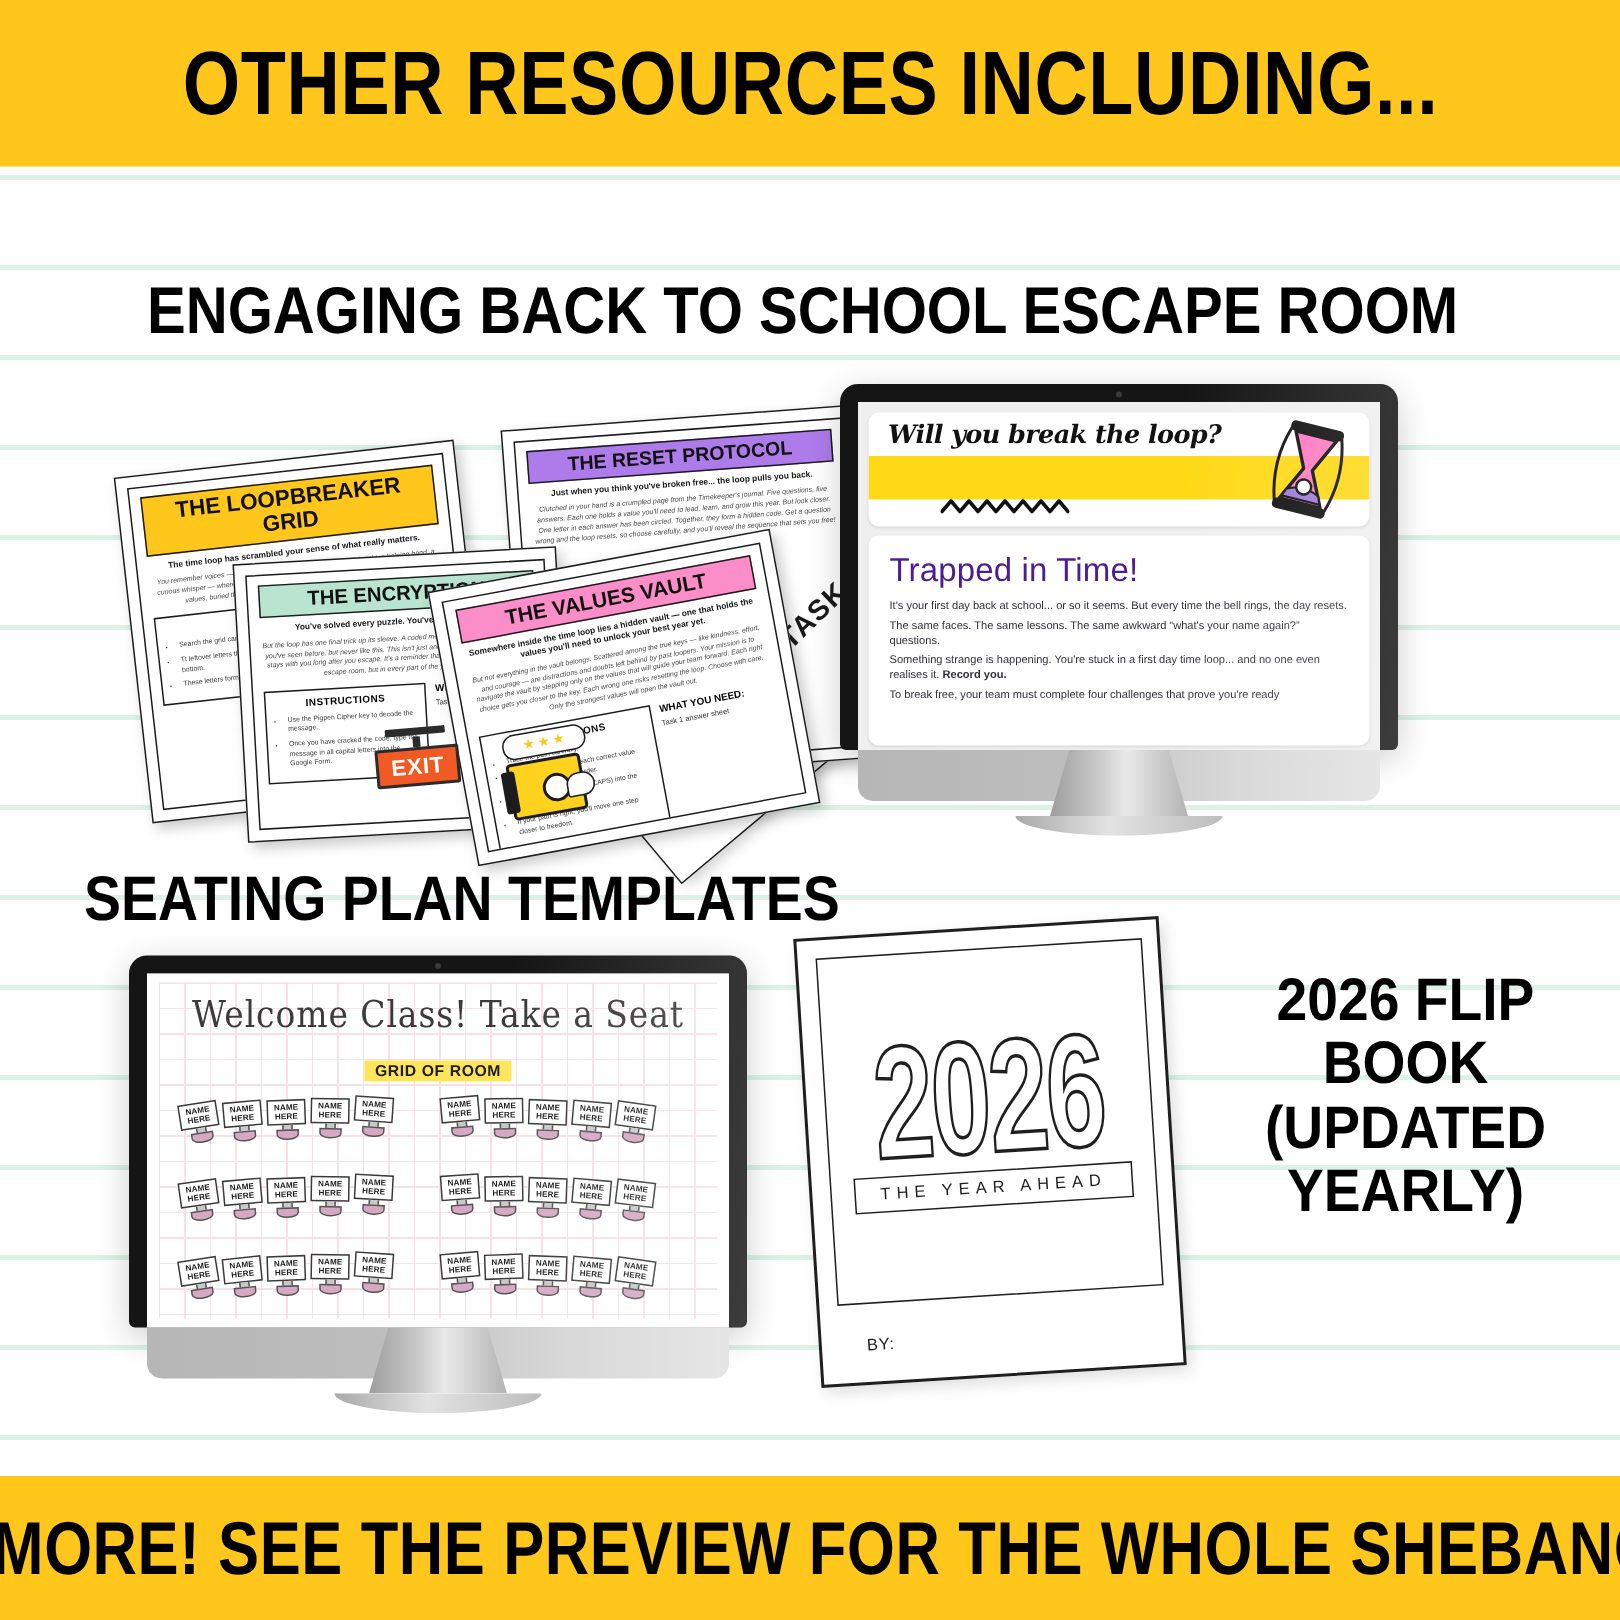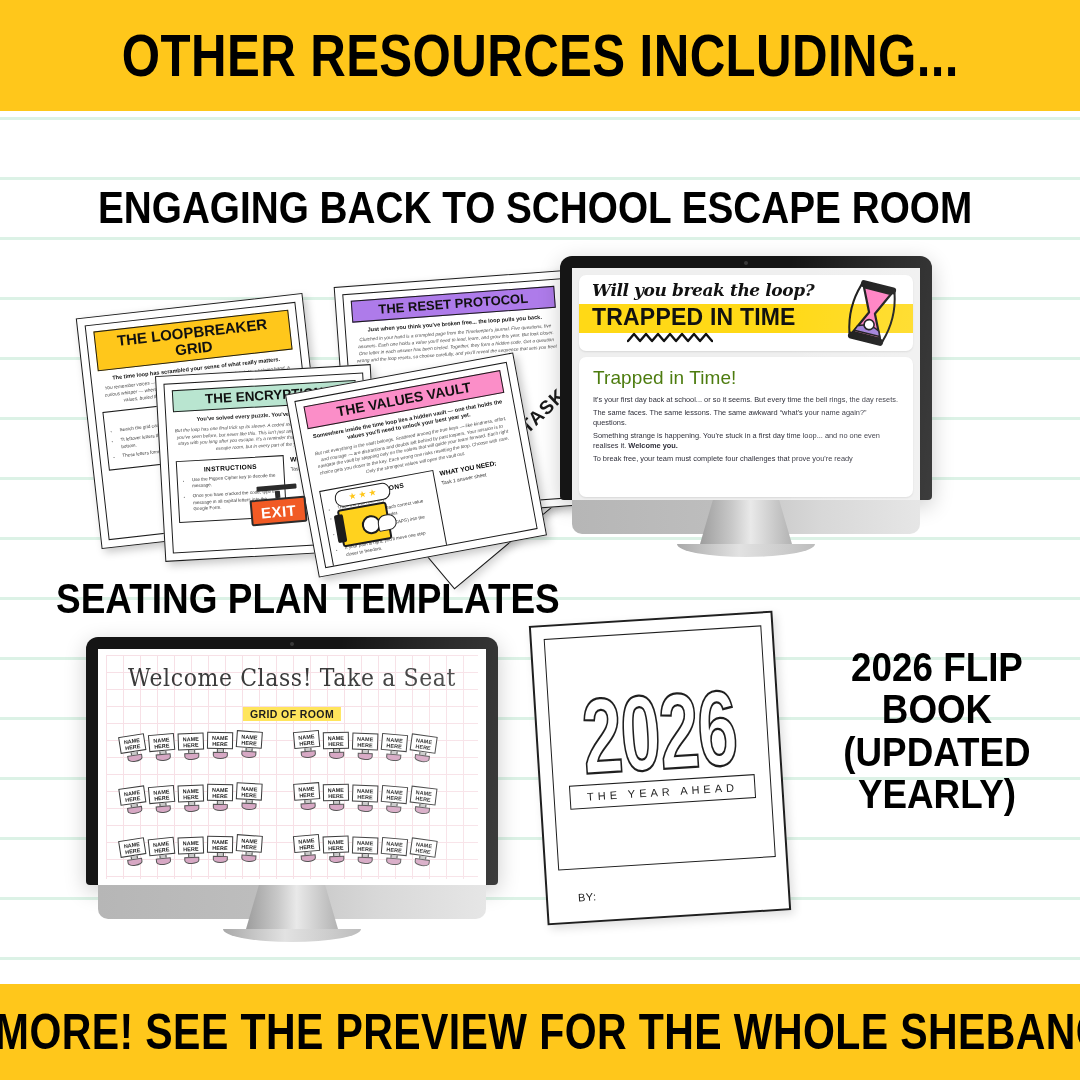--- a/index.html
+++ b/index.html
@@ -128,21 +128,21 @@
     position:absolute;left:0;right:0;top:29px;height:29px;background:#FFD916;
   }
   #tt-title{
     position:absolute;left:13px;top:30px;
     font-size:23px;font-weight:bold;color:#111;letter-spacing:.2px;line-height:1.1;
   }
   #tt-squiggle{position:absolute;left:48px;top:57px;}
   #tt-hourglass{position:absolute;right:10px;top:4px;width:62px;height:68px;}
   #tt-body{height:140px;padding:10px 14px 0 14px;box-sizing:border-box;}
   #tt-body h3{
-    margin:0 0 6px 0;font-size:19px;font-weight:400;color:#4d7c0f;letter-spacing:.1px;
+    margin:0 0 6px 0;font-size:22px;font-weight:400;color:#4c1d95;letter-spacing:.1px;
   }
   #tt-body p{margin:0 0 2px 0;font-size:7.4px;line-height:1.42;color:#2f2f3a;}
   #tt-body b{font-weight:bold;}
 
   
   #seat-slide{
     position:absolute;inset:0;background:#ffffff;padding:6px 8px;box-sizing:border-box;
   }
   #seat-grid{
     position:absolute;inset:6px 8px;
@@ -388,42 +388,41 @@
 
   <div class="imac" id="imac-escape">
     <div class="bezel">
       <div class="cam"></div>
       <div class="screen">
         <div class="slide">
 
           <div class="slide-card" id="tt-header">
             <div id="tt-yellow"></div>
             <div id="tt-script">Will you break the loop?</div>
-            <div id="tt-title">TRAPPED IN TIME</div>
             <svg id="tt-squiggle" width="86" height="11" viewBox="0 0 86 11">
               <polyline points="1,9 7,2 13,9 19,2 25,9 31,2 37,9 43,2 49,9 55,2 61,9 67,2 73,9 79,2 85,9" fill="none" stroke="#111" stroke-width="2.4" stroke-linejoin="round" stroke-linecap="round"></polyline>
             </svg>
             <svg id="tt-hourglass" viewBox="0 0 62 68">
               <g transform="rotate(14 31 34)">
                 <rect x="13" y="4" width="36" height="7" rx="3" fill="#111"></rect>
                 <rect x="13" y="57" width="36" height="7" rx="3" fill="#111"></rect>
                 <path d="M17 11 L45 11 L34 34 L45 57 L17 57 L28 34 Z" fill="#FF7BC0" stroke="#111" stroke-width="2.2" stroke-linejoin="round"></path>
                 <path d="M20 50 Q31 44 42 50 L44 55 L18 55 Z" fill="#9C7BD8" stroke="#111" stroke-width="1.4"></path>
                 <circle cx="31" cy="46" r="5" fill="#fff" stroke="#111" stroke-width="1.6"></circle>
                 <path d="M14 9 Q6 34 14 59" fill="none" stroke="#111" stroke-width="2"></path>
                 <path d="M48 9 Q56 34 48 59" fill="none" stroke="#111" stroke-width="2"></path>
               </g>
             </svg>
           </div>
 
           <div class="slide-card" id="tt-body">
             <h3>Trapped in Time!</h3>
             <p>It's your first day back at school... or so it seems. But every time the bell rings, the day resets.</p>
             <p>The same faces. The same lessons. The same awkward “what's your name again?” questions.</p>
-            <p><span>Something strange is happening. You're stuck in a first day time loop... and no one even realises it.</span> <b>Welcome you.</b></p>
+            <p><span>Something strange is happening. You're stuck in a first day time loop... and no one even realises it.</span> <b>Record you.</b></p>
             <p>To break free, your team must complete four challenges that prove you're ready</p>
           </div>
 
         </div>
       </div>
       <div class="chin">
         <span class="apple"></span>
       </div>
     </div>
     <div class="neck"></div>

